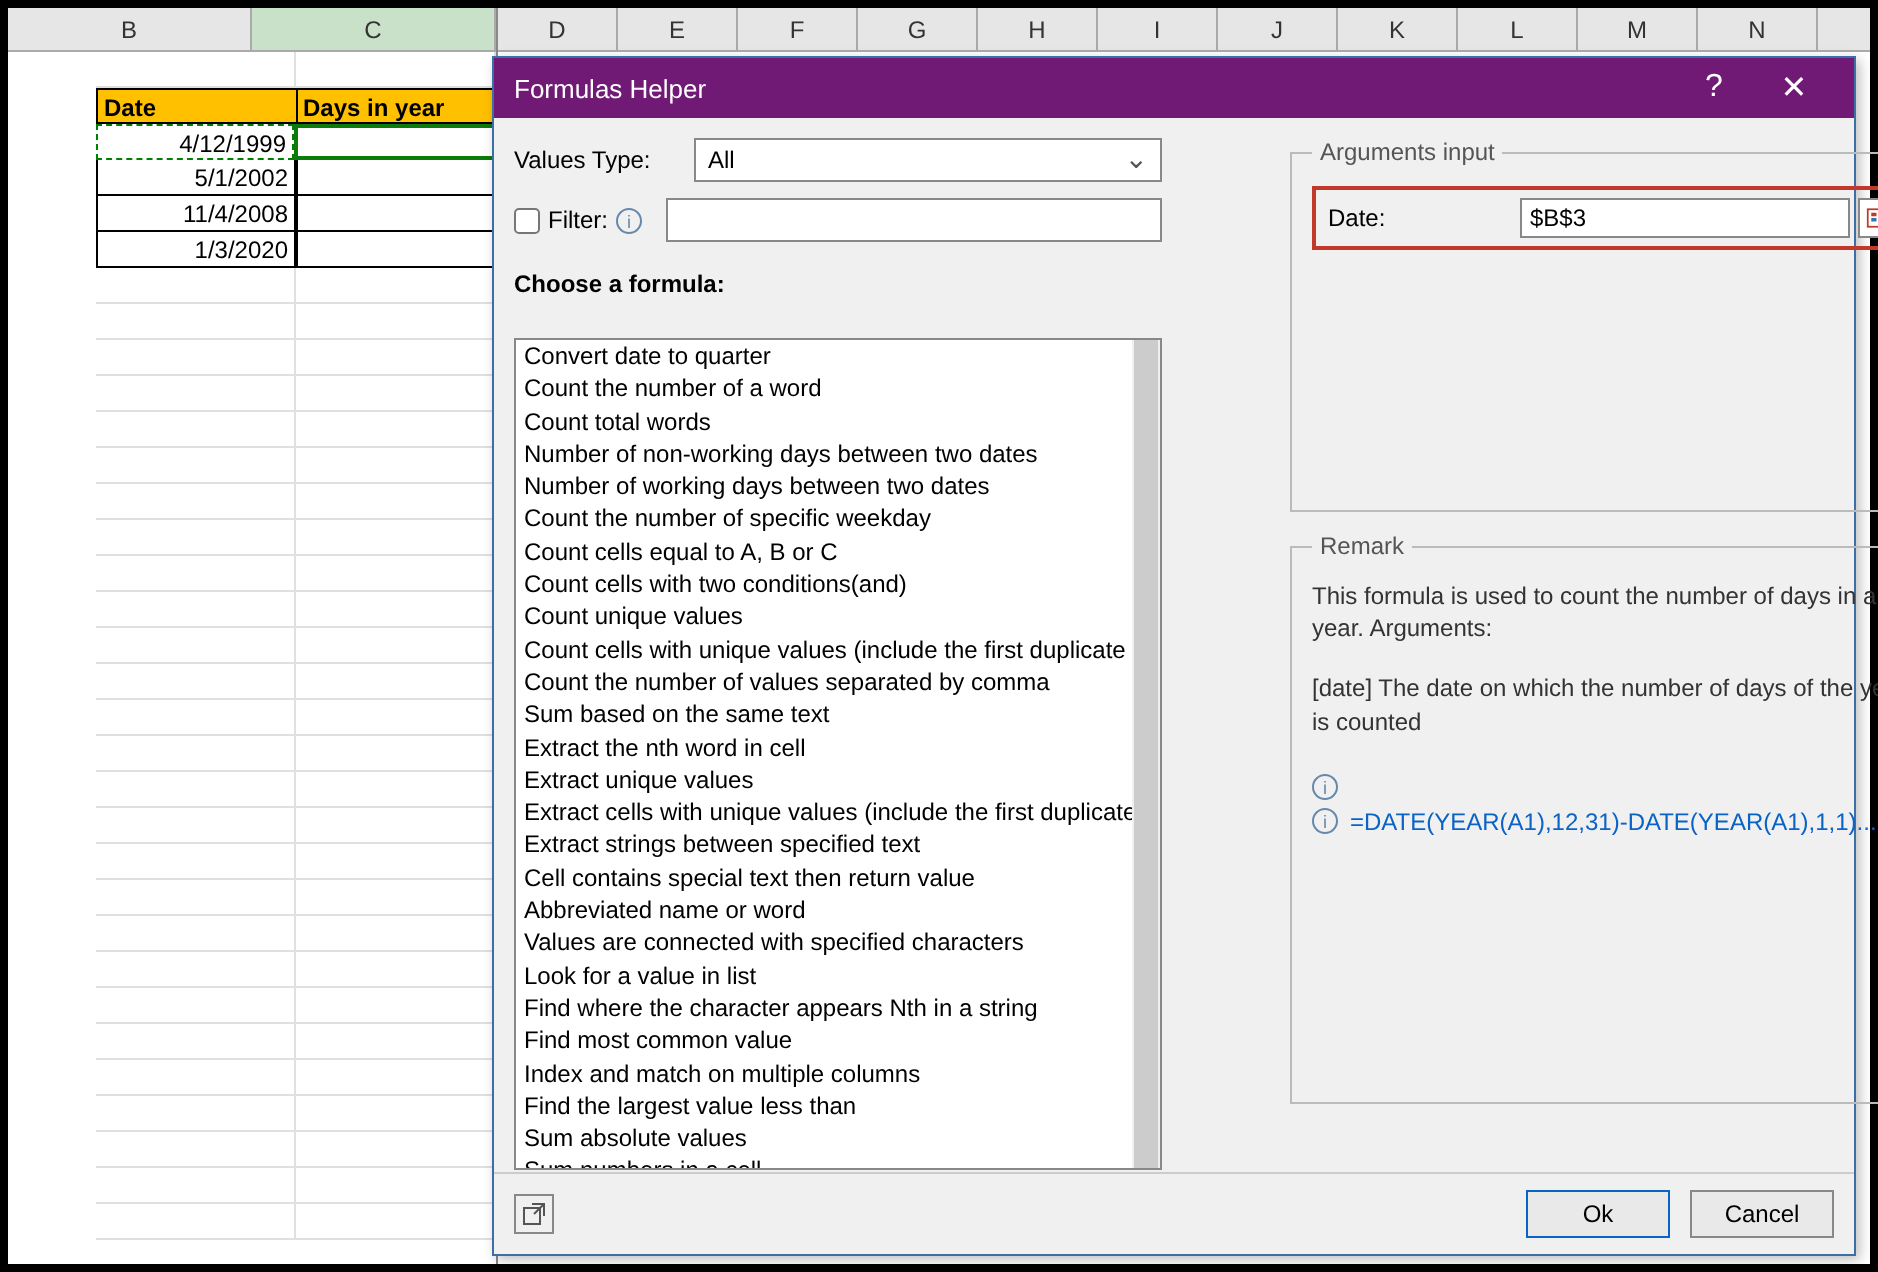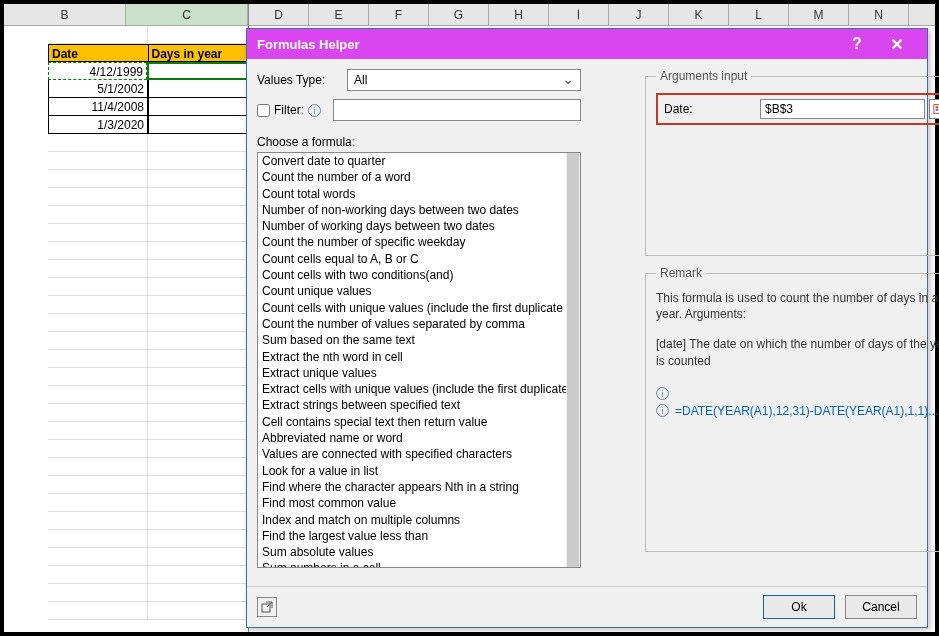--- a/index.html
+++ b/index.html
@@ -14,34 +14,34 @@
   .cell { flex: 1; border-right: 1px solid #ccc; border-bottom: 1px solid #ccc; padding: 0 3px; text-align: right; font-size: 12px; line-height: 18px; white-space: nowrap; }
   .cell.header { background: #ffc000; font-weight: bold; text-align: left; border-bottom: 1px solid #000; border-right: 1px solid #000; border-top: 1px solid #000; }
   .cell.header:first-child { border-left: 1px solid #000; }
   .cell.data { border-left: 1px solid #000; border-right: 1px solid #000; border-bottom: 1px solid #000; }
   .cell.marq { border: 1.5px dashed #008000; }
   .cell.active { border: 2px solid #0c7b0c; }
   .cell.blank { border-right: 1px solid #e0e0e0; border-bottom: 1px solid #e0e0e0; }
   .sheet-colh-ext { position: absolute; top: 4px; left: 249px; right: 4px; height: 22px; background: #e6e6e6; display: flex; border-bottom: 1px solid #aaa; }
   .sheet-colh-ext .colh { flex: 0 0 60px; border-right: 1px solid #aaa; text-align: center; line-height: 22px; }
   .dialog { position: absolute; left: 246px; top: 28px; width: 682px; height: 600px; background: #f0f0f0; border: 1px solid #3c6fa8; box-shadow: 2px 2px 6px rgba(0,0,0,.25); display: flex; flex-direction: column; }
-  .titlebar { height: 30px; background: #d946ef; color: #fff; display: flex; align-items: center; padding: 0 10px; font-size: 13px; font-weight: bold; }
+  .titlebar { height: 30px; background: #701a75; color: #fff; display: flex; align-items: center; padding: 0 10px; font-size: 13px; }
   .titlebar .title { flex: 1; }
   .titlebar .tbtn { width: 40px; text-align: center; font-size: 16px; cursor: pointer; }
   .dlg-body { flex: 1; display: flex; padding: 10px 10px 0 10px; gap: 16px; }
   .left-col { flex: 0 0 324px; display: flex; flex-direction: column; }
   .right-col { flex: 1; display: flex; flex-direction: column; padding-left: 48px; }
   .row-ft { display: flex; align-items: center; margin-bottom: 8px; }
   .row-ft label { width: 90px; }
   .combo { flex: 1; height: 22px; border: 1px solid #888; background: #fff; display: flex; align-items: center; padding: 0 6px; position: relative; }
   .combo::after { content: "⌄"; position: absolute; right: 6px; top: 1px; font-size: 14px; color: #555; }
   .chk { width: 13px; height: 13px; margin-right: 4px; vertical-align: middle; }
   .filter-txt { flex: 1; height: 22px; border: 1px solid #888; background: #fff; }
   .info-icon { display: inline-block; width: 13px; height: 13px; border: 1px solid #68a; border-radius: 7px; color: #68a; font-size: 9px; text-align: center; line-height: 12px; margin-left: 4px; }
-  .listlabel { margin: 6px 0 3px 0; }
+  .listlabel { margin: 6px 0 20px 0; font-weight: bold; }
   .listbox { border: 1px solid #888; background: #fff; height: 416px; overflow: hidden; position: relative; }
   .listbox-inner { position: absolute; top: 0; left: 0; right: 14px; bottom: 0; overflow: hidden; }
   .listbox .item { padding: 0 4px; height: 16.3px; line-height: 16.3px; white-space: nowrap; font-size: 12px; }
   .list-scroll { position: absolute; top: 0; right: 0; width: 14px; bottom: 0; background: #f0f0f0; }
   .list-thumb { position: absolute; top: 0; left: 1px; right: 1px; height: 100%; background: #cccccc; }
   fieldset.group { border: 1px solid #bbb; padding: 10px 10px; margin-bottom: 10px; }
   fieldset.group legend { padding: 0 4px; color: #555; }
   .arg-row { display: flex; align-items: center; border: 2px solid #c0392b; padding: 4px 6px; }
   .arg-row label { width: 96px; }
   .arg-input { flex: 1; height: 20px; border: 1px solid #888; padding: 0 4px; font-size: 12px; }

